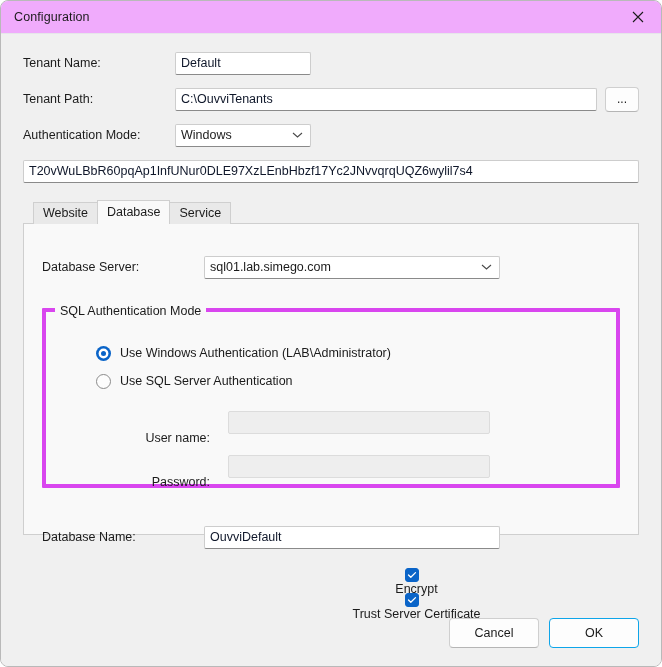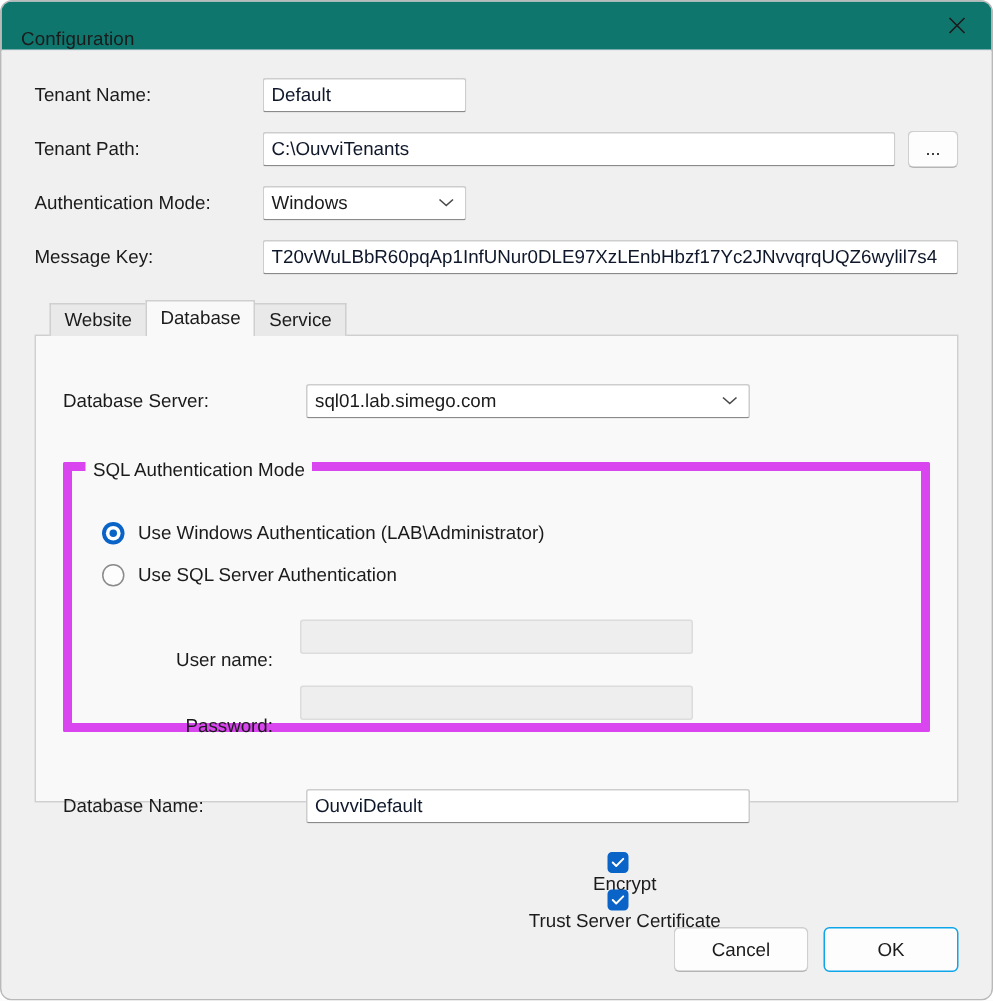--- a/index.html
+++ b/index.html
@@ -28,24 +28,24 @@
     border: 1px solid #b9b9b9;
     border-radius: 8px;
     overflow: hidden;
     display: flex;
     flex-direction: column;
   }
 
   .titlebar {
     height: 32px;
     flex: 0 0 32px;
-    background: #0f766e;
+    background: #f0abfc;
     border-bottom: 1px solid #e6e6ea;
     display: flex;
-    align-items: flex-end;
+    align-items: center;
     position: relative;
   }
   .title-text {
     margin-left: 13px;
     font-size: 12.5px;
     color: #1b1b1b;
     letter-spacing: .1px;
   }
   .close-btn {
     position: absolute;
@@ -205,25 +205,25 @@
   }
   .combo.w-server { width: 296px; }
   .txt.w-dbname { width: 296px; }
 
   .db-server-row { margin-top: 30px; }
 
   
   .groupbox {
     position: relative;
     margin-top: 28px;
-    border: 6px solid #d946ef;
+    border: 4px solid #d946ef;
     border-radius: 1px;
     height: 180px;
     box-sizing: border-box;
-    padding: 16px 18px 0 4px;
+    padding: 16px 18px 0 34px;
   }
   .groupbox-title {
     position: absolute;
     top: -8px;
     left: 9px;
     background: #f9f9f9;
     padding: 0 5px;
     font-size: 12.5px;
     color: #1b1b1b;
     white-space: nowrap;
@@ -417,21 +417,20 @@
           <span>Windows</span>
           <span class="chev">
             <svg width="11" height="7" viewBox="0 0 11 7">
               <path d="M1 1.5 L5.5 5.5 L10 1.5" stroke="#4a4a4a" stroke-width="1.1" fill="none"></path>
             </svg>
           </span>
         </div>
       </div>
 
       <div class="form-row">
-        <span class="lbl">Message Key:</span>
         <input class="txt w-msgkey" type="text" value="T20vWuLBbR60pqAp1InfUNur0DLE97XzLEnbHbzf17Yc2JNvvqrqUQZ6wylil7s4" style="">
       </div>
 
     </div>
 
     <div class="tabstrip">
       <div class="tab">Website</div>
       <div class="tab active">Database</div>
       <div class="tab">Service</div>
     </div>

